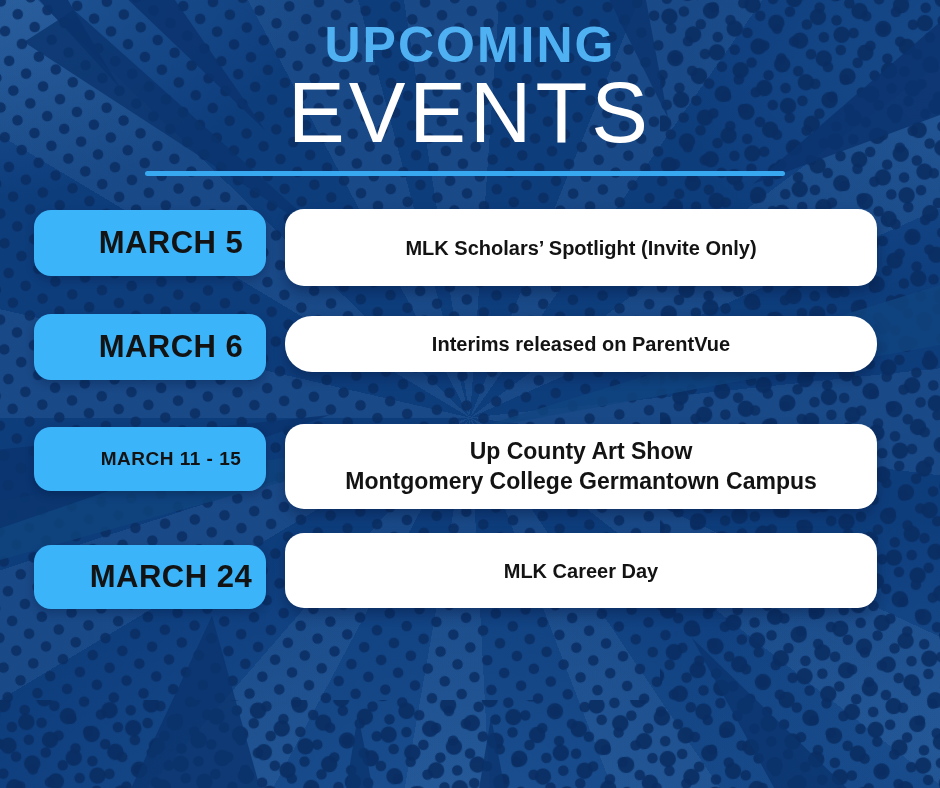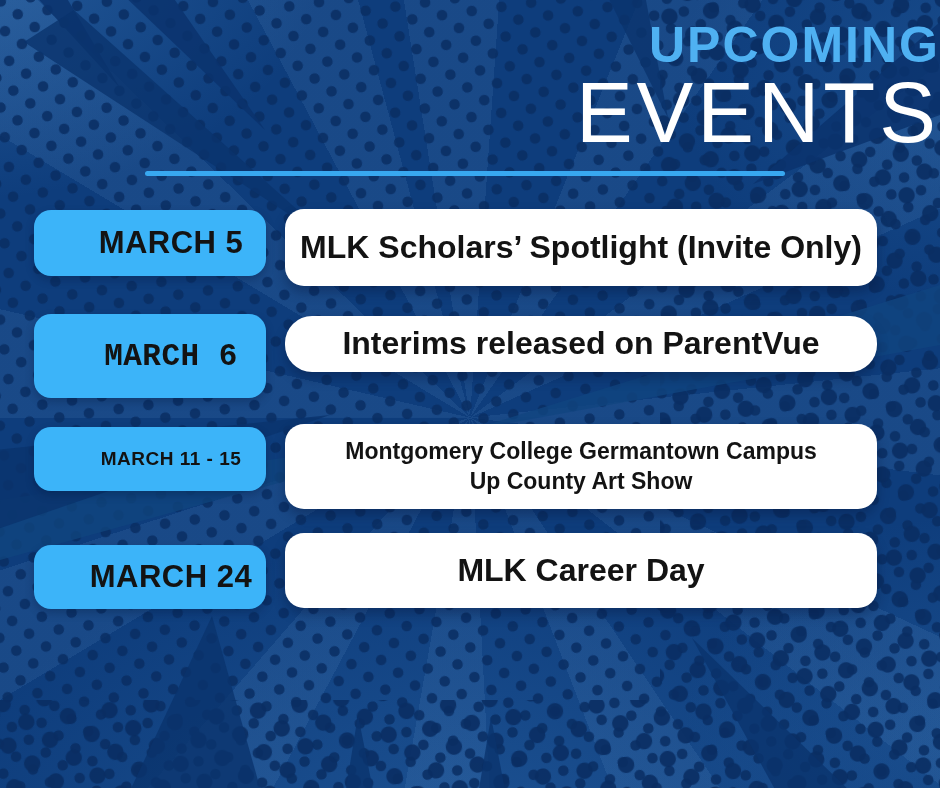--- a/index.html
+++ b/index.html
@@ -58,21 +58,21 @@
     background-image:
       radial-gradient(circle, var(--dot-navy) 7.6px, transparent 8.6px),
       radial-gradient(circle, var(--dot-navy) 7.6px, transparent 8.6px);
     background-size: 42px 42px;
     background-position: 0 0, 21px 21px;
     opacity: 0.9;
   }
   .bg-spikes { position: absolute; inset: 0; width: 940px; height: 788px; }
 
   
-  .flyer-header { position: absolute; top: 0; left: 0; width: 940px; text-align: right; }
+  .flyer-header { position: absolute; top: 0; left: 0; width: 940px; text-align: center; }
   .title-top {
     margin-top: 20px;
     font-size: 50px; font-weight: bold; letter-spacing: 2px;
     color: var(--title-blue); line-height: 1.0;
   }
   .title-main {
     margin-top: 0px;
     font-size: 85px; font-weight: normal; letter-spacing: 4px;
     color: #FFFFFF; line-height: 1.0;
   }
@@ -92,26 +92,26 @@
     font-size: 31px; letter-spacing: 0.5px;
     box-shadow: 0 4px 9px rgba(4,22,58,0.30);
     padding-left: 42px;
   }
   .event-card {
     position: absolute; left: 285px; width: 592px;
     background: var(--card-white);
     border-radius: 19px;
     display: flex; flex-direction: column; align-items: center; justify-content: center;
     font-weight: bold; color: var(--text-black);
-    font-size: 32px; text-align: center; line-height: 1.3;
+    font-size: 20px; text-align: center; line-height: 1.3;
     box-shadow: 0 6px 12px rgba(4,22,58,0.38);
   }
   .badge-r1 { top: 210px; height: 66px; }
   .card-r1  { top: 209px; height: 77px; }
-  .badge-r2 { top: 314px; height: 84px; font-family: Liberation Mono, monospace; }
+  .badge-r2 { top: 314px; height: 66px; }
   .card-r2  { top: 316px; height: 56px; border-radius: 27px; }
   .badge-r3 { top: 427px; height: 64px; font-size: 19px; }
   .card-r3  { top: 424px; height: 85px; font-size: 23px; }
   .badge-r4 { top: 545px; height: 64px; }
   .card-r4  { top: 533px; height: 75px; }
 </style>
 </head>
 <body>
 
 <div class="poster">
@@ -153,22 +153,22 @@
       <div>MLK Scholars’ Spotlight (Invite Only)</div>
     </div>
 
     <div class="date-badge badge-r2">MARCH 6</div>
     <div class="event-card card-r2">
       <div>Interims released on ParentVue</div>
     </div>
 
     <div class="date-badge badge-r3">MARCH 11 - 15</div>
     <div class="event-card card-r3">
+      <div>Up County Art Show</div>
       <div>Montgomery College Germantown Campus</div>
-      <div>Up County Art Show</div>
     </div>
 
     <div class="date-badge badge-r4">MARCH 24</div>
     <div class="event-card card-r4">
       <div>MLK Career Day</div>
     </div>
 
   </main>
 </div>
 

